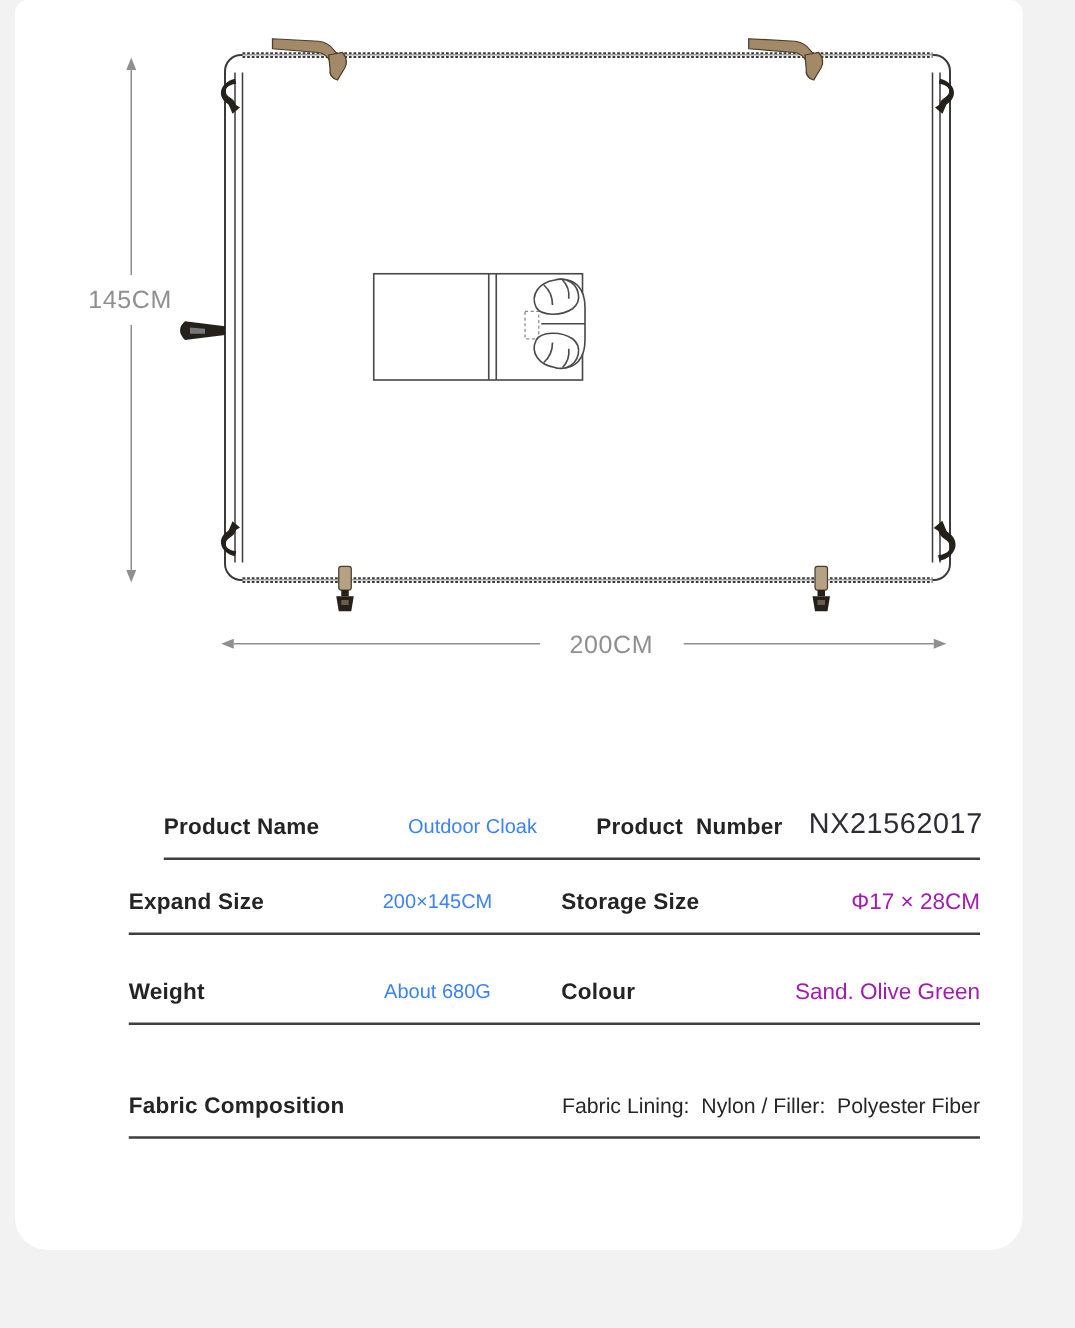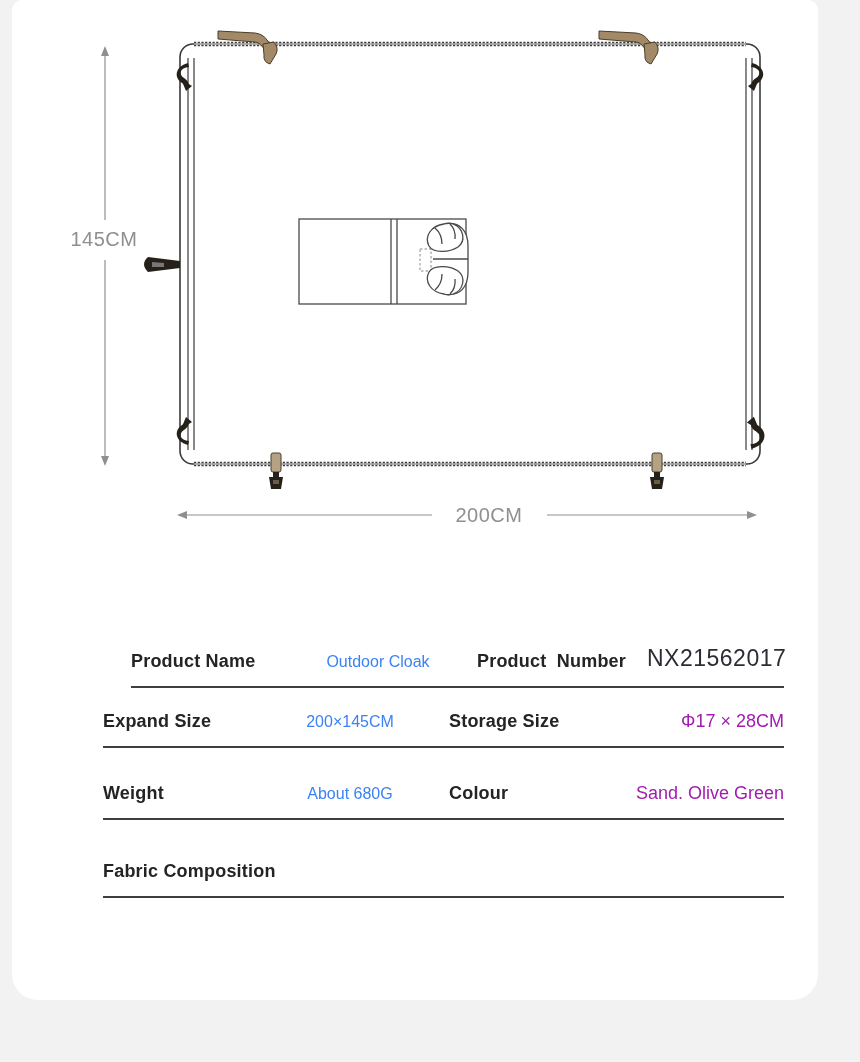--- a/index.html
+++ b/index.html
@@ -34,21 +34,21 @@
 
   
   .spec-table { position:absolute; left:91px; top:630px; width:681px; }
   .row {
     display:grid; grid-template-columns:190px 114px 42px 170px 1fr;
     align-items:end; box-sizing:border-box;
     padding-bottom:16px; border-bottom:2px solid #3e3e3e;
   }
   .row > div { line-height:1; }
   .r1 { height:58px;margin-left:28px; } .r2 { height:60px; } .r3 { height:72px; }
-  .r4 { height:78px; grid-template-columns:300px 1fr; }
+  .r4 { height:91px; grid-template-columns:300px 1fr; }
   .lbl  { font-size:18px; font-weight:700; color:#242424; letter-spacing:0.2px; white-space:pre-wrap; }
   .val-c { font-size:16px; color:#3b82f6; text-align:center; }
   .val-r { font-size:18px; color:#a21caf; text-align:right; }
   .val-num { font-size:23px; font-weight:400; color:#2c2c34; text-align:left; letter-spacing:0.5px; }
   .val-full { font-size:17px; color:#262626; text-align:right; white-space:pre-wrap; }
 </style>
 </head>
 <body>
 
 <div class="card">
@@ -152,16 +152,17 @@
     <div class="row r3">
       <div class="lbl">Weight</div>
       <div class="val-c">About 680G</div>
       <div></div>
       <div class="lbl">Colour</div>
       <div class="val-r">Sand. Olive Green</div>
     </div>
 
     <div class="row r4">
       <div class="lbl">Fabric Composition</div>
+      <div class="val-full">Fabric Lining:  Nylon / Filler:  Polyester Fiber</div>
     </div>
 
   </div>
 </div>
 
 </body></html>

